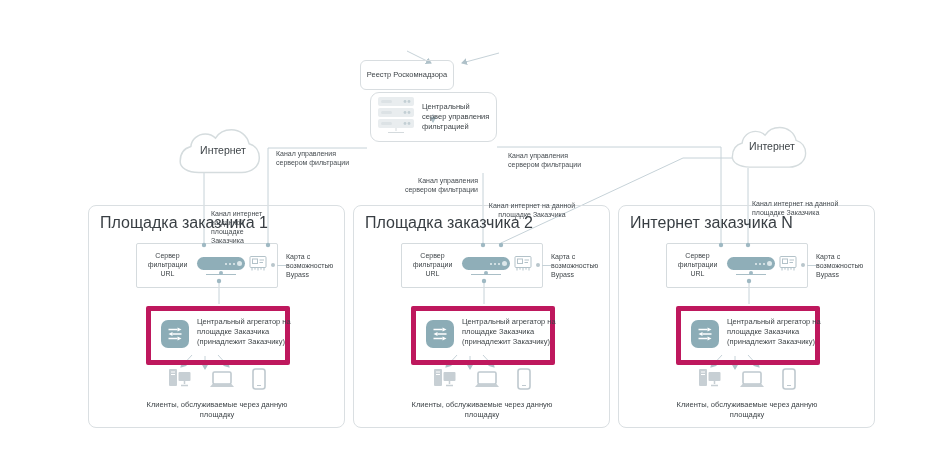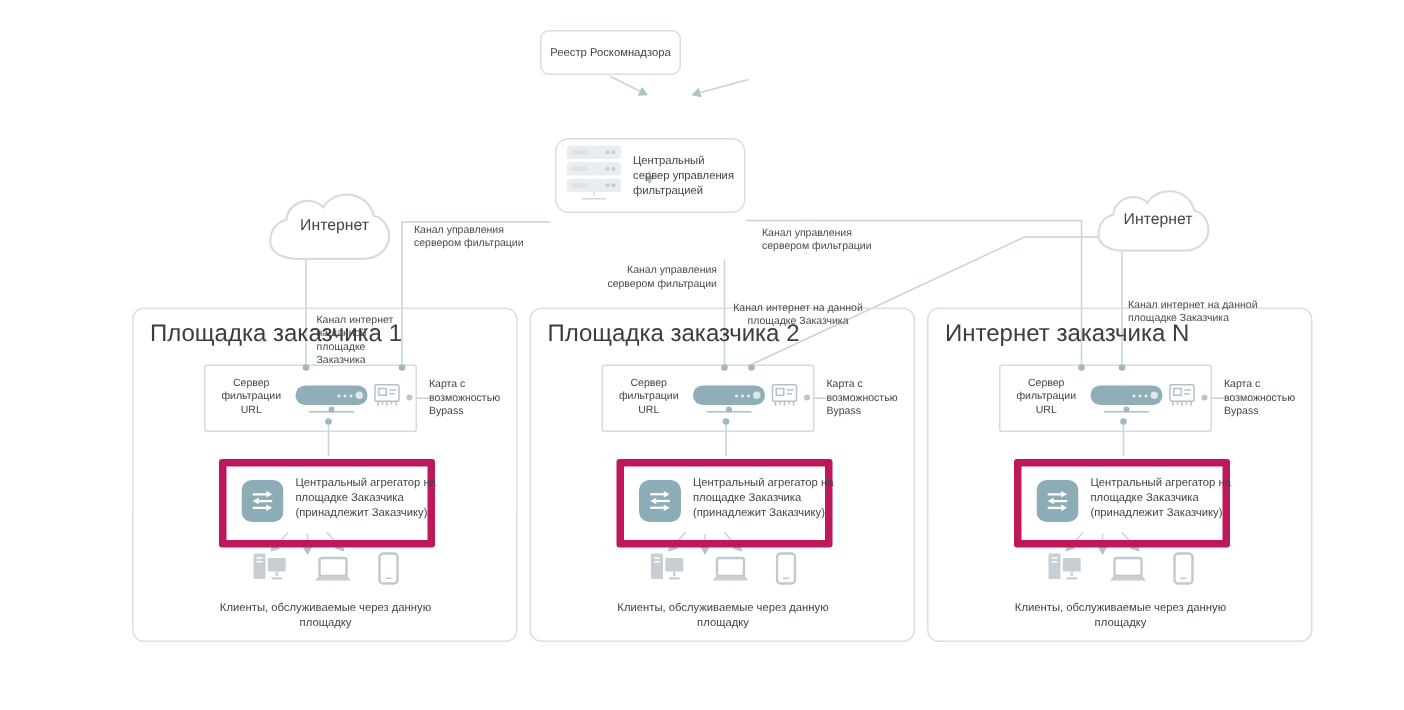--- a/index.html
+++ b/index.html
@@ -4,21 +4,21 @@
 <style>
   html,body{margin:0;padding:0;background:#fff;}
   .stage{position:relative;width:936px;height:473px;background:#fff;overflow:hidden;
          font-family:"Liberation Sans","DejaVu Sans",sans-serif;color:#3F4549;}
   .stage *{box-sizing:border-box;}
   svg.layer{position:absolute;left:0;top:0;pointer-events:none;}
   #lines{z-index:1;} #dots{z-index:6;}
   .node{position:absolute;border:1px solid #D8DDE0;border-radius:7px;background:transparent;z-index:2;}
   .node .txt{font-size:7.5px;line-height:1.3;}
   .srcbox{display:flex;align-items:center;justify-content:center;text-align:center;
-          font-size:7.5px;line-height:1.3;padding:2px 3px;border-radius:6px;}
+          font-size:7.5px;line-height:1.3;padding:2px 3px;border-radius:6px;margin-top:40px;}
   .hw{display:flex;align-items:center;padding:5px 6px;border-radius:9px;margin-top:28px;}
   .hw .ic{flex:0 0 auto;margin-right:7px;}
   .cloud{position:absolute;z-index:3;}
   .cloud span{position:absolute;inset:0;display:flex;align-items:center;justify-content:center;
               font-size:10.5px;padding-bottom:6px;}
   .panel{position:absolute;top:205px;width:257px;height:223px;border:1px solid #DADFE2;
          border-radius:8px;z-index:2;background:transparent;}
   .panel .ptitle{position:absolute;left:11px;top:8px;font-size:16px;color:#383E43;}
   .edge-lbl{position:absolute;font-size:7px;line-height:1.3;color:#464C51;z-index:4;}
   .inet-lbl{position:absolute;font-size:7px;line-height:1.3;color:#464C51;z-index:4;}

